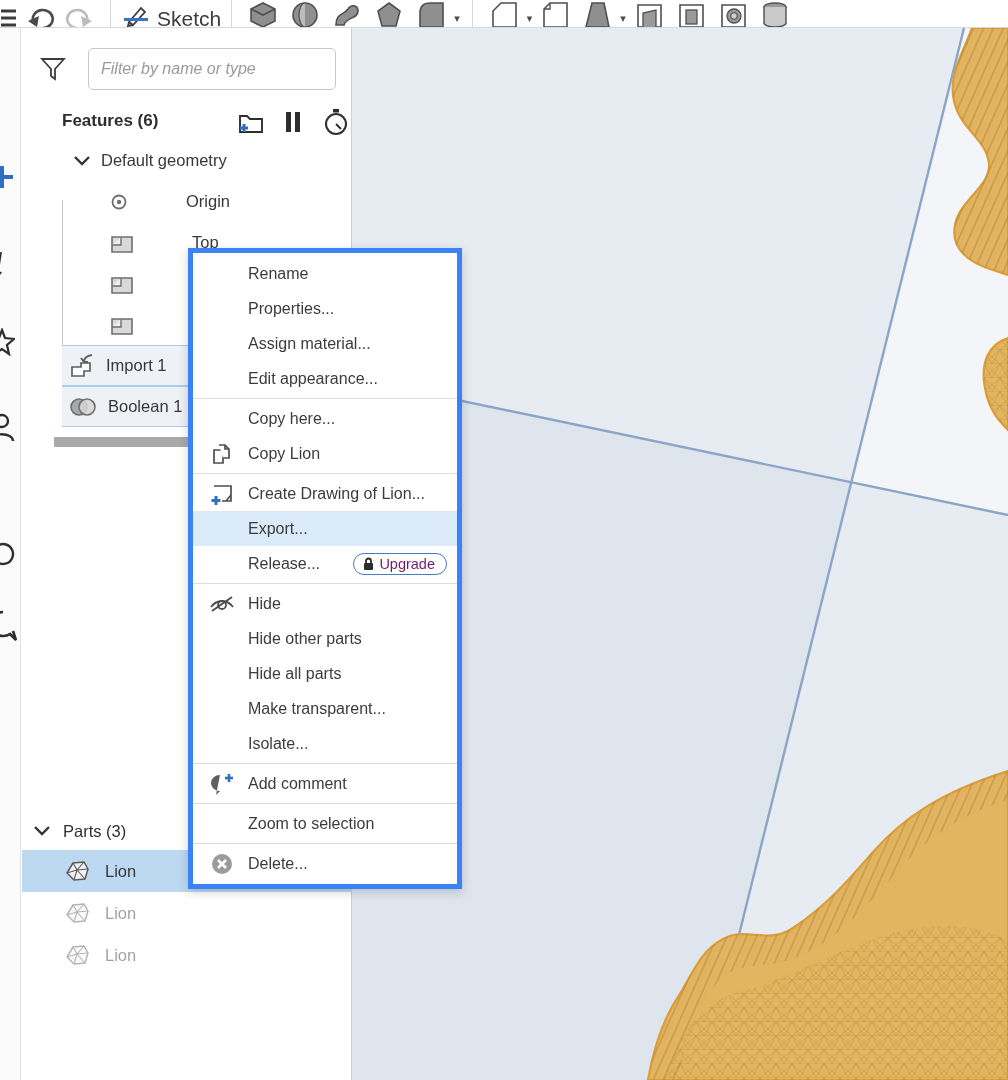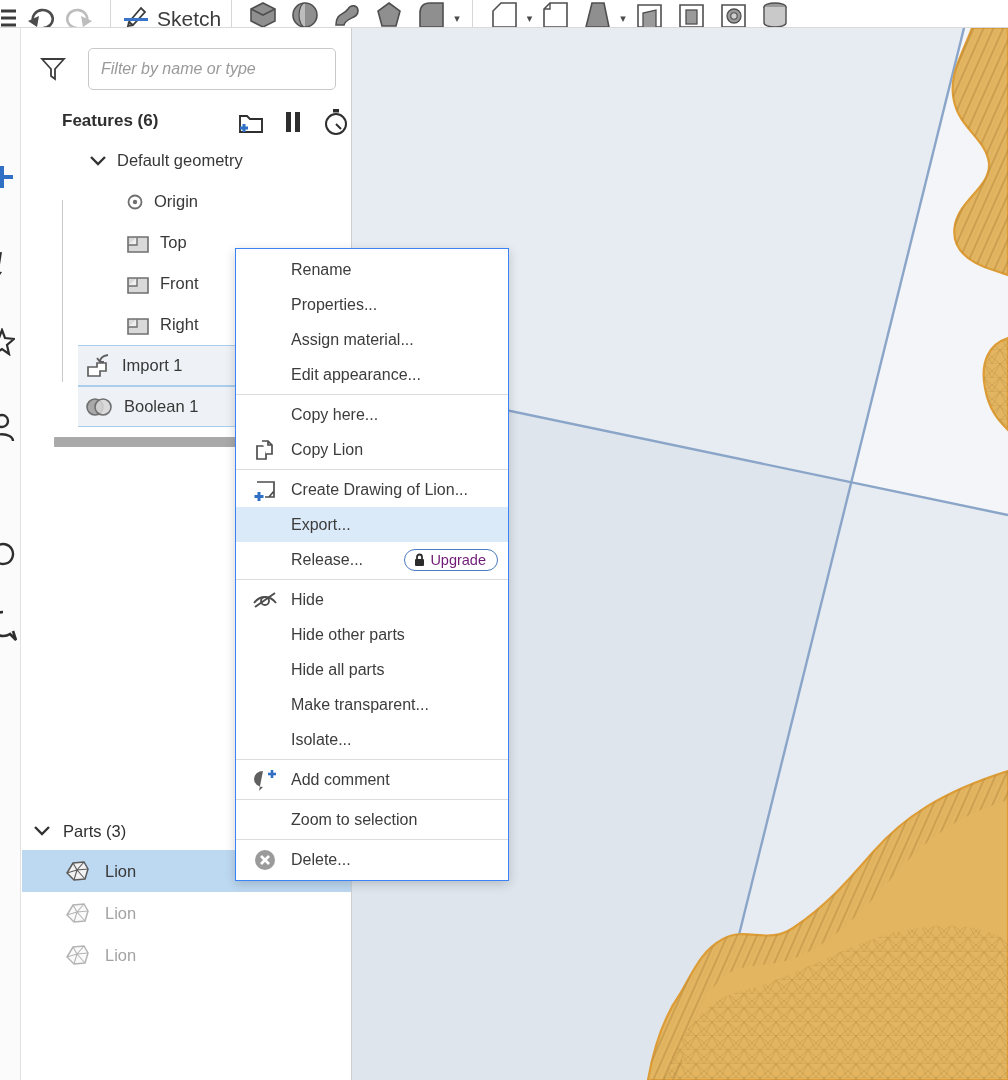--- a/index.html
+++ b/index.html
@@ -27,39 +27,39 @@
                 border-right:1px solid #cfcfcf; }
   .filter-row { position:absolute; left:0; top:14px; width:100%; height:44px; display:flex; align-items:center; }
   .filter-input { position:absolute; left:66px; top:6px; width:248px; height:42px; border:1px solid #c9c9c9;
                   border-radius:5px; font-size:16px; font-style:italic; color:#555; padding:0 12px;
                   font-family:"Liberation Sans", sans-serif; outline:none; background:#fff; }
   .filter-input::placeholder { color:#9a9a9a; font-style:italic; }
   .features-header { position:absolute; left:8px; top:72px; width:100%; height:42px; display:flex; align-items:center;margin-left:32px; }
   .features-title { font-weight:bold; font-size:17px; color:#2f2f2f; }
   .hdr-icons { position:absolute; left:172px; top:8px; display:flex; gap:20px; align-items:center; }
 
-  .tree-rows { position:absolute; left:16px; top:112px; width:100%;padding-left:40px; }
+  .tree-rows { position:absolute; left:0; top:112px; width:100%;padding-left:40px; }
   .tree-row { position:relative; height:41px; display:flex; align-items:center; font-size:16.5px; color:#383838; }
   .tree-row .lbl { margin-left:10px; }
-  .indent0 { padding-left:11px; } .indent1 { padding-left:48px; } .indent-feat { padding-left:6px; }
+  .indent0 { padding-left:11px; } .indent1 { padding-left:48px;gap:48px; } .indent-feat { padding-left:6px; }
   .row-sel-light { background:#eef2f7; border-top:1px solid #abcdec; border-bottom:1px solid #abcdec; }
   .guide-line { position:absolute; left:40px; top:172px; width:1px; height:182px; background:#c9c9c9; }
   .rollback-bar { position:absolute; left:32px; top:409px; width:306px; height:10px; background:#a9a9a9; border-radius:1px; }
 
   .parts-block { position:absolute; left:0; top:784px; width:100%; }
   .parts-header { height:38px; display:flex; align-items:center; padding-left:11px; font-size:16.5px;
                   color:#2f2f2f; font-weight:500; }
   .part-row { height:42px; display:flex; align-items:center; padding-left:42px; font-size:16.5px; color:#383838; }
   .part-row.selected { background:#bdd9f1; }
   .part-row.hidden-part { color:#a3a3a3; }
   .part-row .lbl { margin-left:15px; }
 
   
   .ctx-menu { position:absolute; left:188px; top:248px; width:274px; background:#fff;
-              border:1px solid #3b82f6; box-shadow:0 3px 10px rgba(0,0,0,.18); z-index:20; padding:3px 0;margin-left:47px; }
+              border:5px solid #3b82f6; box-shadow:0 3px 10px rgba(0,0,0,.18); z-index:20; padding:3px 0; }
   .menu-item { height:35px; display:flex; align-items:center; font-size:16px; color:#3c3c3c; cursor:default; }
   .menu-item .ico { width:30px; margin-left:14px; display:flex; align-items:center; justify-content:center; flex:0 0 30px; }
   .menu-item .no-ico { width:30px; margin-left:14px; flex:0 0 30px; }
   .menu-item .mlabel { margin-left:11px; }
   .menu-item.highlight { background:#dbeaf8; }
   .menu-sep { height:1px; background:#dcdcdc; margin:2px 0; }
   .upgrade-badge { margin-left:auto; margin-right:10px; display:flex; align-items:center; gap:5px;
                    border:1.6px solid #4a7cc0; border-radius:14px; padding:2px 11px 2px 9px;
                    font-size:14.5px; color:#701a75; background:#fff; }
 

